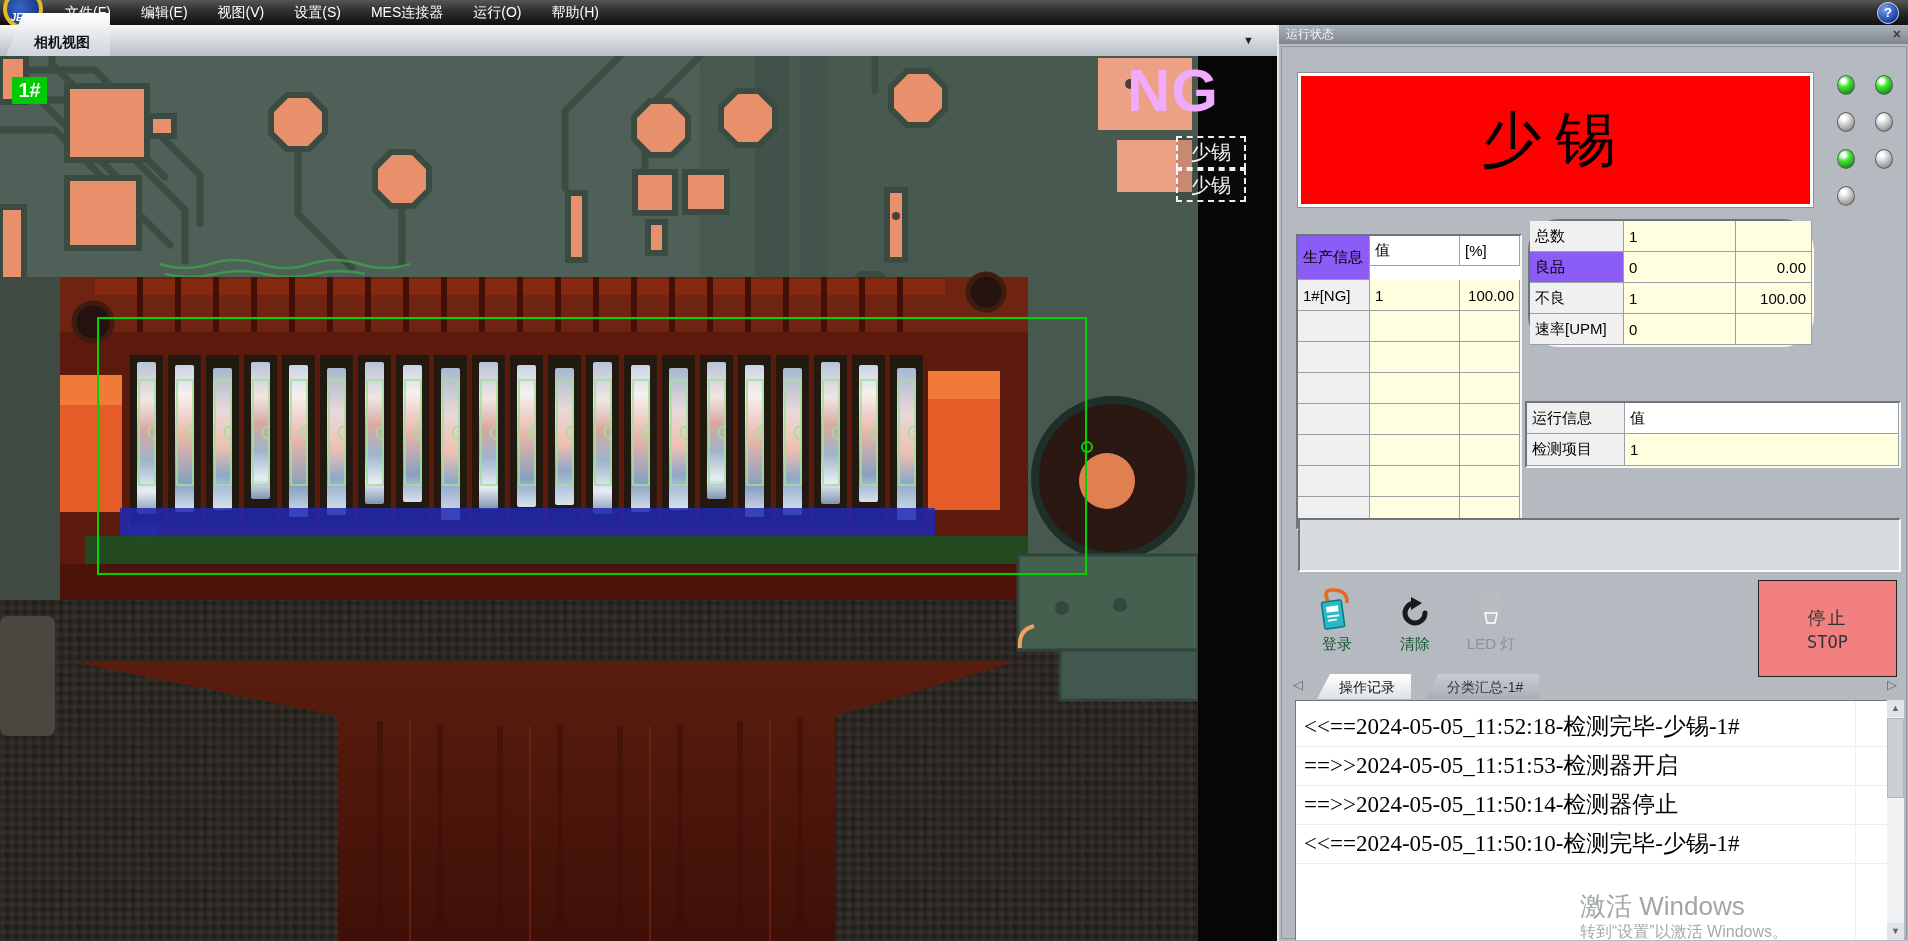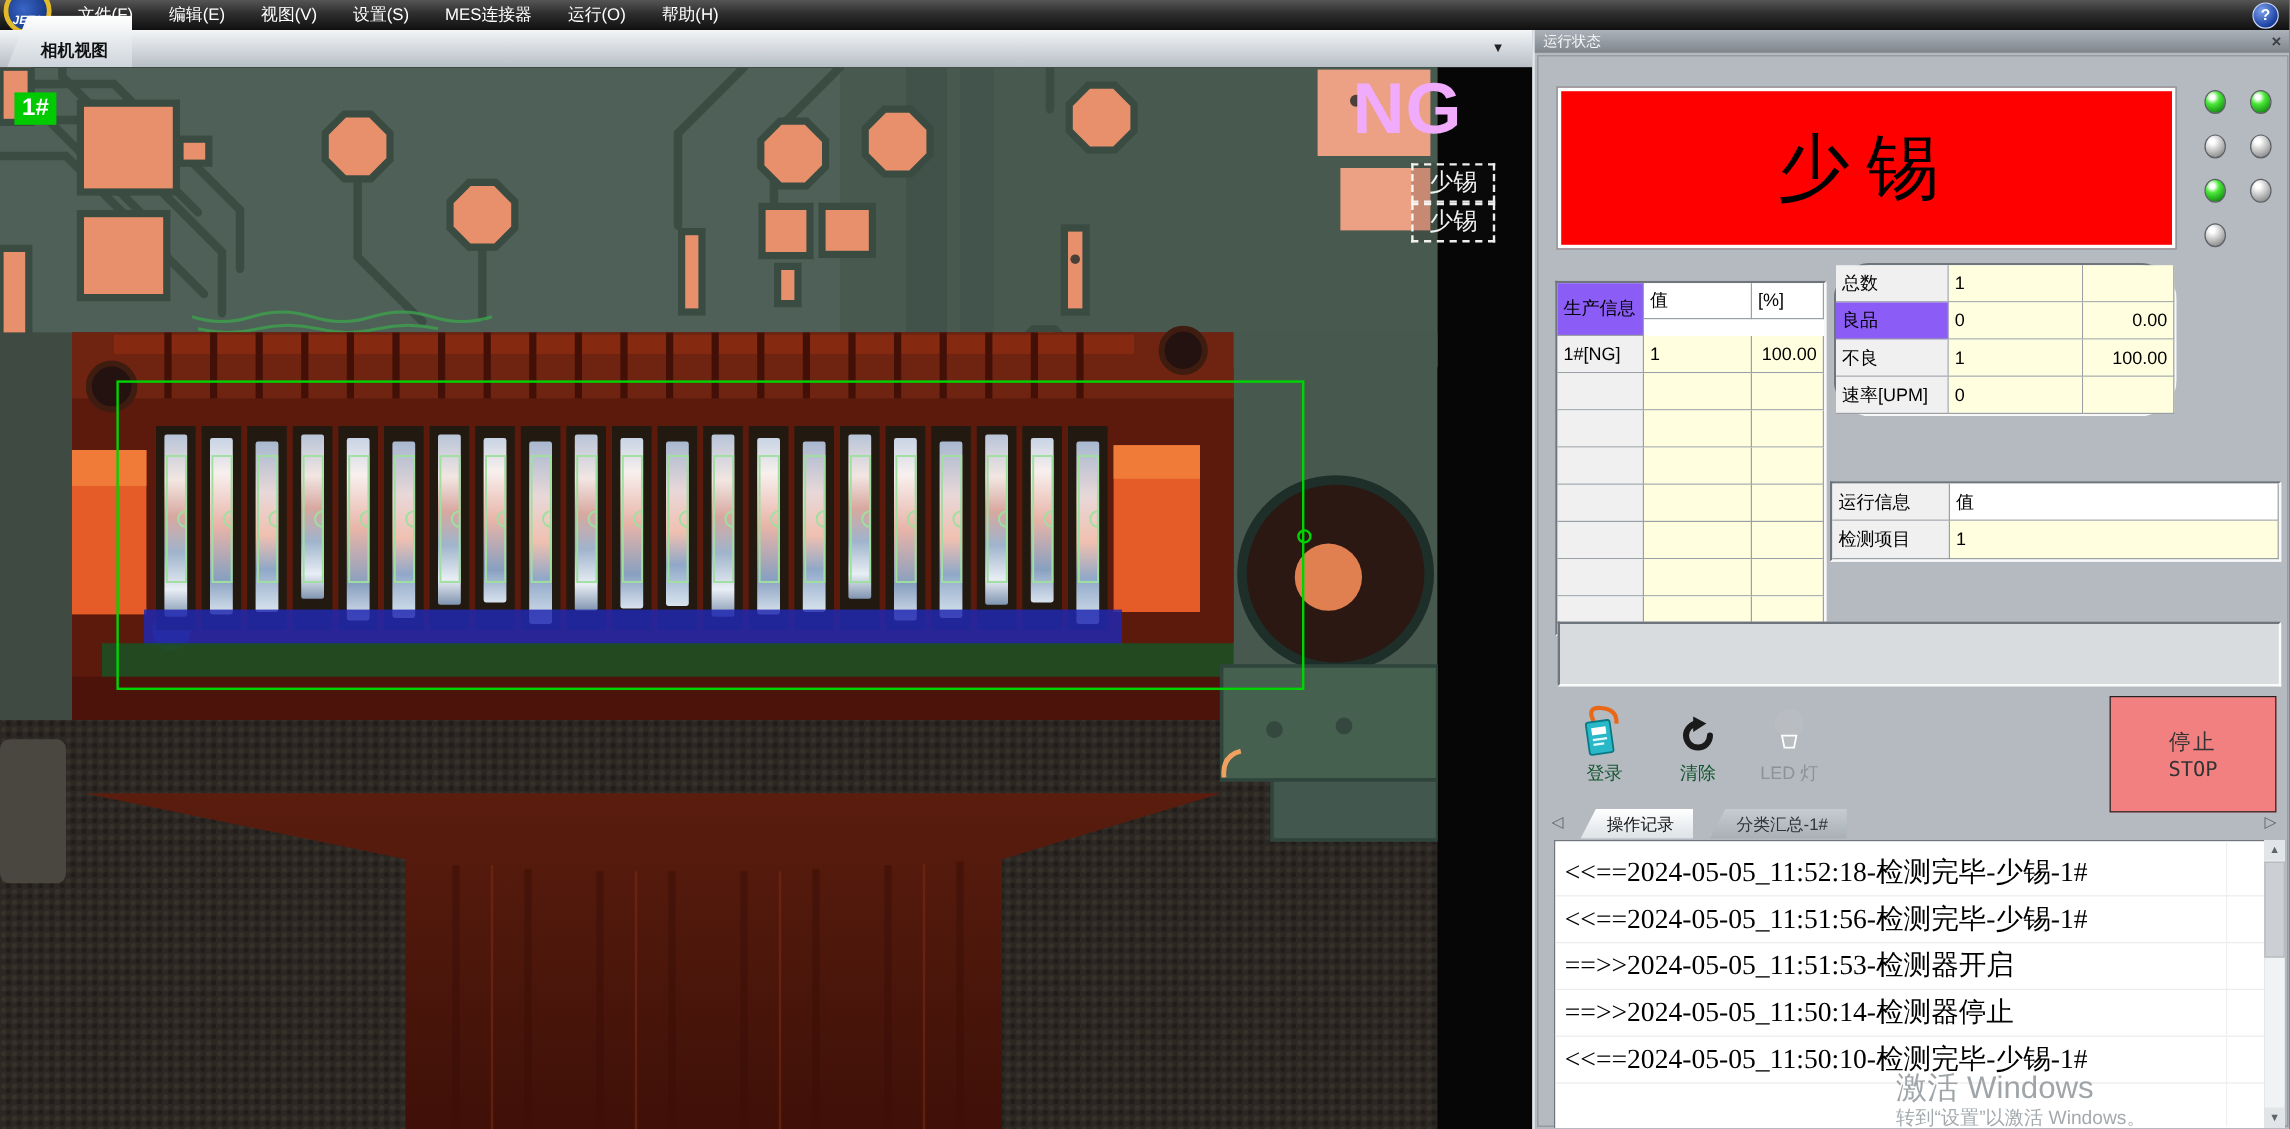--- a/index.html
+++ b/index.html
@@ -485,21 +485,20 @@
     </div>
 
     <div class="tab-arrow" style="left:14px">◁</div>
     <div class="tab-arrow" style="left:608px">▷</div>
     <div class="ltab active" style="left:38px">操作记录</div>
     <div class="ltab inactive" style="left:146px">分类汇总-1#</div>
 
     <div id="log-box">
       <div id="log-list">
           <div class="lrow">&lt;&lt;==2024-05-05_11:52:18-检测完毕-少锡-1#</div>
-          <div class="lrow">&lt;&lt;==2024-05-05_11:51:56-检测完毕-少锡-1#</div>
           <div class="lrow">==&gt;&gt;2024-05-05_11:51:53-检测器开启</div>
           <div class="lrow">==&gt;&gt;2024-05-05_11:50:14-检测器停止</div>
           <div class="lrow">&lt;&lt;==2024-05-05_11:50:10-检测完毕-少锡-1#</div>
         </div>
       <div id="log-vline"></div>
       <div id="vsb" class="sb">
         <div class="sb-btn" style="top:0">▲</div>
         <div id="vthumb" class="sb-thumb"></div>
         <div class="sb-btn" style="top:223px">▼</div>
       </div>

